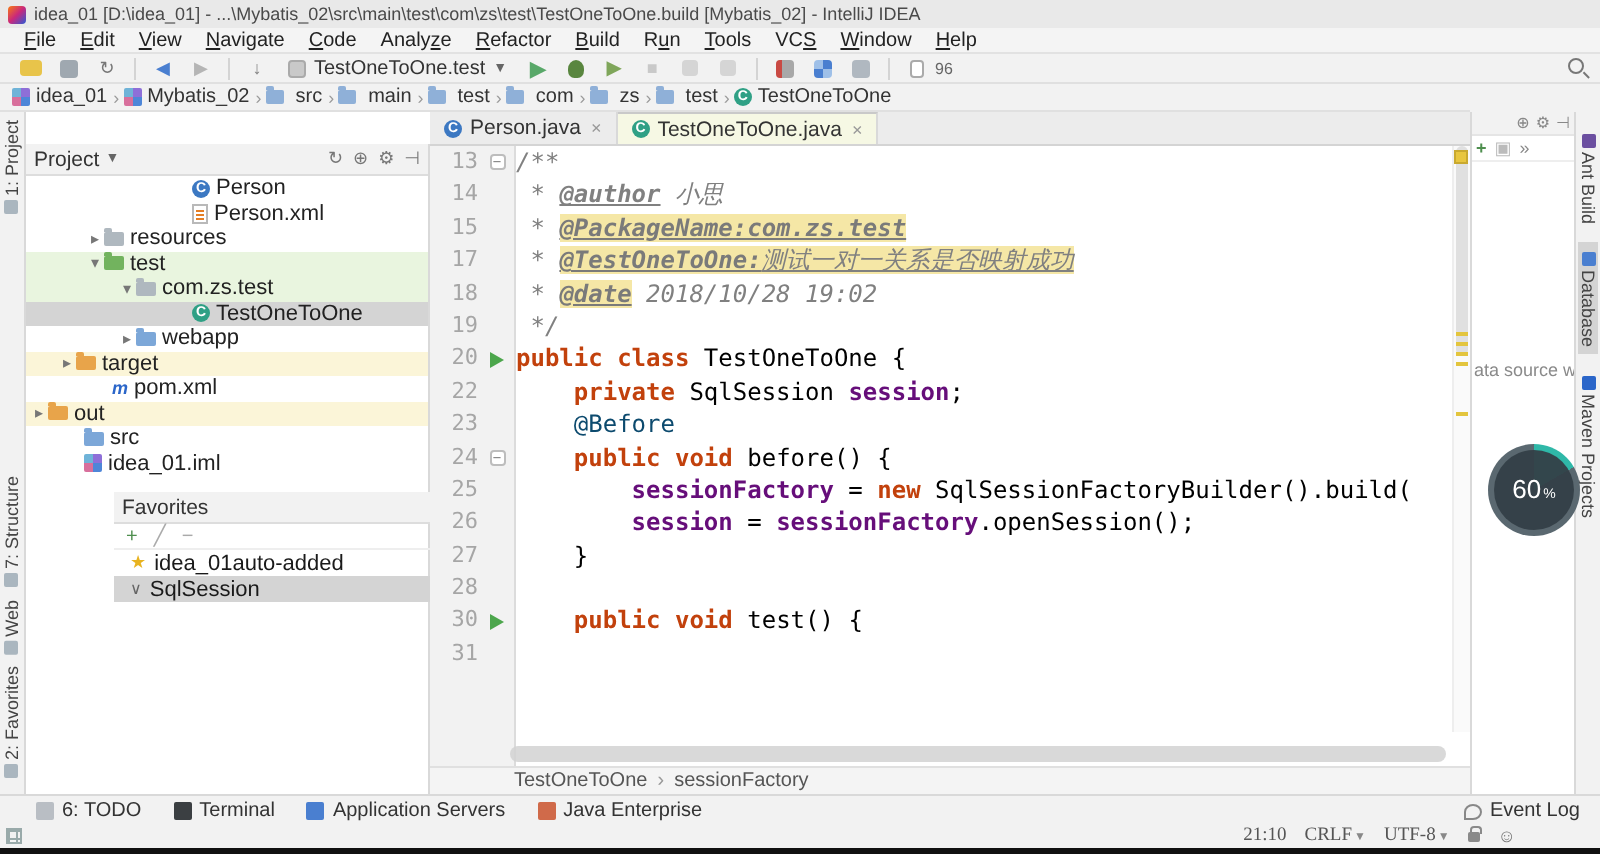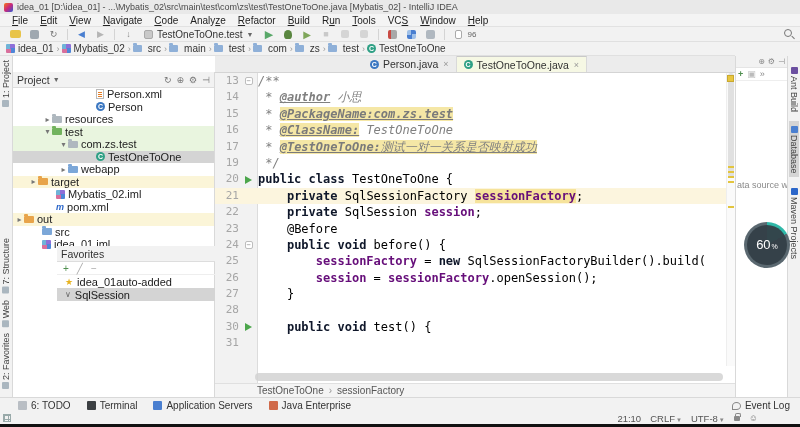--- a/index.html
+++ b/index.html
@@ -68,42 +68,42 @@
   .ic-dot{width:7px;height:7px;border-radius:50%;background:#D24A43;}
   .ic-chev{color:#666;font-size:8px;}
   
   .favpanel{position:absolute;left:0;top:174px;width:100%;margin-left:44px;}
   .fav-tools{height:13px;display:flex;align-items:center;border-bottom:1px solid #EEE;color:#4F8F4F;font-size:10px;padding-left:6px;}
   .fav-tools .g{color:#AAA;margin-left:8px;}
   .frow{height:13px;display:flex;align-items:center;font-size:11px;padding-left:8px;}
   .frow .lbl{margin-left:4px;}
   
   .editor{position:absolute;left:215px;top:0;width:520px;height:341px;background:#FFF;}
-  .tabs{height:17px;background:#ECECEC;border-bottom:1px solid #D4D4D4;display:flex;font-size:10.5px;justify-content:center;}
+  .tabs{height:17px;background:#ECECEC;border-bottom:1px solid #D4D4D4;display:flex;font-size:10.5px;}
   .tab{display:flex;align-items:center;padding:0 7px;border-right:1px solid #D9D9D9;color:#333;}
   .tab .x{margin-left:5px;color:#999;font-size:9px;}
   .tab.active{background:#F6F8E4;border-top:1px solid #C9C9C9;}
   .code{position:absolute;left:0;top:17px;width:520px;height:310px;overflow:hidden;background:#FFF;}
   .gutterbg{position:absolute;left:0;top:0;width:43px;height:310px;background:#F2F2F2;border-right:1px solid #DCDCDC;}
   .cl-row{position:relative;display:flex;height:16.4px;line-height:16.4px;white-space:pre;
     font-family:"DejaVu Sans Mono","Liberation Mono",monospace;font-size:12px;}
   .cl-row .num{width:24px;text-align:right;color:#A6A6A6;font-size:11px;flex:0 0 auto;}
   .cl-row .mark{width:19px;flex:0 0 auto;display:flex;align-items:center;justify-content:center;}
   .cl-row .txt{flex:1;}
   .cur{background:#FCF5DE;}
   .runico{width:0;height:0;border-left:7px solid #4CA64C;border-top:4.5px solid transparent;border-bottom:4.5px solid transparent;}
   .foldico{width:8px;height:8px;border:1px solid #BDBDBD;background:#FFF;color:#888;font-size:7px;line-height:6px;text-align:center;border-radius:2px;}
   .cmt{color:#808080;font-style:italic;}
   .tag{color:#808080;font-style:italic;font-weight:bold;text-decoration:underline;}
   .taghl{color:#7a7a7a;font-style:italic;font-weight:bold;text-decoration:underline;background:#F5E7A6;}
   .cmthl{color:#808080;font-style:italic;background:#F5E7A6;text-decoration:underline;}
-  .kw{color:#0f172a;font-weight:bold;}
+  .kw{color:#c2410c;font-weight:bold;}
   .fld{color:#660E7A;font-weight:bold;}
   .fldhl{color:#660E7A;font-weight:bold;background:#F6E39B;}
-  .ann{color:#000000;}
+  .ann{color:#0c4a6e;}
   .pln{color:#000;}
   .hscroll{position:absolute;left:40px;right:12px;top:300px;height:8px;background:#D2D2D2;border-radius:4px;opacity:.85;}
   .vscroll{position:absolute;right:0;top:17px;width:9px;height:293px;background:#FAFAFA;border-left:1px solid #EEE;}
   .vthumb{position:absolute;left:1px;right:1px;top:0;height:105px;background:#DADADA;border-radius:3px;opacity:.8;}
   .vtick{position:absolute;left:1px;width:6px;height:2px;background:#E3C53E;}
   .fstatus{position:absolute;right:1px;top:19px;width:7px;height:7px;background:#E8C63F;border:1px solid #C9A92F;}
   .ebread{position:absolute;left:0;bottom:0;width:520px;height:14px;background:#F4F4F4;border-top:1px solid #E0E0E0;
     display:flex;align-items:center;font-size:10px;color:#555;padding-left:42px;}
   .ebread .sep{margin:0 5px;color:#999;}
   
@@ -125,39 +125,39 @@
   .overlay60 .v{font-size:13px;} .overlay60 .u{font-size:7px;margin-left:1px;}
   
   .botbar{position:absolute;left:0;top:397px;width:800px;height:15px;background:#F2F2F2;border-top:1px solid #D9D9D9;
     display:flex;align-items:center;font-size:10px;color:#333;padding-left:18px;}
   .btab{display:flex;align-items:center;margin-right:16px;}
   .btab .bico{width:9px;height:9px;border-radius:1px;margin-right:4px;}
   .bi-todo{background:#B9BEC4;} .bi-term{background:#3B3F42;} .bi-app{background:#4A7FD0;} .bi-jee{background:#D06A4A;}
   .eventlog{position:absolute;right:10px;top:0;height:15px;display:flex;align-items:center;font-size:10px;color:#333;}
   .balloon{width:9px;height:8px;border:1px solid #888;border-radius:50% 50% 50% 0;margin-right:4px;}
   .statusbar{position:absolute;left:0;top:412px;width:764px;height:12px;background:#F2F2F2;
-    font-size:9.5px;color:#555;}
+    font-size:9.5px;color:#555;font-family:Liberation Serif, serif;}
   .sb-right{position:absolute;right:6px;top:0;height:12px;display:flex;align-items:center;gap:9px;}
   .sb-right .dd{font-size:6px;color:#888;margin-left:1px;}
   .sb-grid{position:absolute;left:3px;top:2px;width:8px;height:8px;
     background:linear-gradient(#9AA 1px,transparent 1px),linear-gradient(90deg,#9AA 1px,transparent 1px);
     background-size:4px 4px;border:1px solid #9AA;}
   .lockico{width:6px;height:5px;background:#8a8a8a;border-radius:1px;position:relative;}
   .lockico::before{content:"";position:absolute;left:1px;top:-3px;width:4px;height:3px;border:1px solid #8a8a8a;border-bottom:none;border-radius:2px 2px 0 0;}
   .faceico{color:#777;font-size:9px;}
   .blackstrip{position:absolute;left:0;top:424px;width:800px;height:3px;background:#111;}
 </style>
 </head>
 <body>
 
 <div class="window">
 
   <div class="titlebar">
     <span class="applogo"></span>
-    <span>idea_01 [D:\idea_01] - ...\Mybatis_02\src\main\test\com\zs\test\TestOneToOne.java [Mybatis_02] - IntelliJ IDEA</span>
+    <span>idea_01 [D:\idea_01] - ...\Mybatis_02\src\main\test\com\zs\test\TestOneToOne.build [Mybatis_02] - IntelliJ IDEA</span>
   </div>
 
   <div class="menubar">
       <span><u>F</u>ile</span>
       <span><u>E</u>dit</span>
       <span><u>V</u>iew</span>
       <span><u>N</u>avigate</span>
       <span><u>C</u>ode</span>
       <span>Analy<u>z</u>e</span>
       <span><u>R</u>efactor</span>
@@ -283,27 +283,27 @@
         <span class="dd">▼</span>
         <span class="sp"></span>
         <span class="hico">↻</span>
         <span class="hico">⊕</span>
         <span class="hico">⚙</span>
         <span class="hico">⊣</span>
       </div>
       <div class="tree">
           <div class="trow" style="padding-left: 74px;">
             <span class="arr"></span>
+            <span class="ic ic-class cl-blue">C</span>
+            <span class="lbl">Person</span>
+          </div>
+          <div class="trow" style="padding-left: 74px;">
+            <span class="arr"></span>
             <span class="ic ic-file"></span>
             <span class="lbl">Person.xml</span>
-          </div>
-          <div class="trow" style="padding-left: 74px;">
-            <span class="arr"></span>
-            <span class="ic ic-class cl-blue">C</span>
-            <span class="lbl">Person</span>
           </div>
           <div class="trow" style="padding-left: 30px;">
             <span class="arr">▸</span>
             <span class="ic ic-folder c-gray"></span>
             <span class="lbl">resources</span>
           </div>
           <div class="trow bg-green" style="padding-left: 30px;">
             <span class="arr">▾</span>
             <span class="ic ic-folder c-green"></span>
             <span class="lbl">test</span>
@@ -320,25 +320,20 @@
           </div>
           <div class="trow" style="padding-left: 46px;">
             <span class="arr">▸</span>
             <span class="ic ic-folder c-blue"></span>
             <span class="lbl">webapp</span>
           </div>
           <div class="trow bg-yellow" style="padding-left: 16px;">
             <span class="arr">▸</span>
             <span class="ic ic-folder c-orange"></span>
             <span class="lbl">target</span>
-          </div>
-          <div class="trow" style="padding-left: 34px;">
-            <span class="arr"></span>
-            <span class="ic ic-iml"></span>
-            <span class="lbl">Mybatis_02.iml</span>
           </div>
           <div class="trow" style="padding-left: 34px;">
             <span class="arr"></span>
             <span class="ic ic-maven">m</span>
             <span class="lbl">pom.xml</span>
           </div>
           <div class="trow bg-yellow" style="padding-left: 2px;">
             <span class="arr">▸</span>
             <span class="ic ic-folder c-orange"></span>
             <span class="lbl">out</span>
@@ -393,25 +388,24 @@
             <span style="margin-left: 4px;">TestOneToOne.java</span>
             <span class="x">×</span>
           </div>
         </div>
       <div class="code">
         <div class="gutterbg"></div>
         <div>
             <div class="cl-row"><span class="num">13</span><span class="mark"><span class="foldico">−</span></span><span class="txt"><span class="cmt">/**</span></span></div>
             <div class="cl-row"><span class="num">14</span><span class="mark"></span><span class="txt"><span class="cmt"> * </span><span class="tag">@author</span><span class="cmt"> 小思</span></span></div>
             <div class="cl-row"><span class="num">15</span><span class="mark"></span><span class="txt"><span class="cmt"> * </span><span class="taghl">@PackageName:com.zs.test</span></span></div>
-            <div class="cl-row"><span class="num">16</span><span class="mark"></span><span class="txt"><span class="cmt"> * </span><span class="taghl">@ClassName:</span><span class="cmt"> TestOneToOne</span></span></div>
             <div class="cl-row"><span class="num">17</span><span class="mark"></span><span class="txt"><span class="cmt"> * </span><span class="taghl">@TestOneToOne:</span><span class="cmthl">测试一对一关系是否映射成功</span></span></div>
+            <div class="cl-row"><span class="num">18</span><span class="mark"></span><span class="txt"><span class="cmt"> * </span><span class="taghl">@date</span><span class="cmt"> 2018/10/28 19:02</span></span></div>
             <div class="cl-row"><span class="num">19</span><span class="mark"></span><span class="txt"><span class="cmt"> */</span></span></div>
             <div class="cl-row"><span class="num">20</span><span class="mark"><span class="runico"></span></span><span class="txt"><span class="kw">public class</span><span class="pln"> TestOneToOne {</span></span></div>
-            <div class="cl-row cur"><span class="num">21</span><span class="mark"></span><span class="txt"><span class="pln">    </span><span class="kw">private</span><span class="pln"> SqlSessionFactory </span><span class="fldhl">sessionFactory</span><span class="pln">;</span></span></div>
             <div class="cl-row"><span class="num">22</span><span class="mark"></span><span class="txt"><span class="pln">    </span><span class="kw">private</span><span class="pln"> SqlSession </span><span class="fld">session</span><span class="pln">;</span></span></div>
             <div class="cl-row"><span class="num">23</span><span class="mark"></span><span class="txt"><span class="pln">    </span><span class="ann">@Before</span></span></div>
             <div class="cl-row"><span class="num">24</span><span class="mark"><span class="foldico">−</span></span><span class="txt"><span class="pln">    </span><span class="kw">public void</span><span class="pln"> before() {</span></span></div>
             <div class="cl-row"><span class="num">25</span><span class="mark"></span><span class="txt"><span class="pln">        </span><span class="fld">sessionFactory</span><span class="pln"> = </span><span class="kw">new</span><span class="pln"> SqlSessionFactoryBuilder().build(</span></span></div>
             <div class="cl-row"><span class="num">26</span><span class="mark"></span><span class="txt"><span class="pln">        </span><span class="fld">session</span><span class="pln"> = </span><span class="fld">sessionFactory</span><span class="pln">.openSession();</span></span></div>
             <div class="cl-row"><span class="num">27</span><span class="mark"></span><span class="txt"><span class="pln">    }</span></span></div>
             <div class="cl-row"><span class="num">28</span><span class="mark"></span><span class="txt"></span></div>
             <div class="cl-row"><span class="num">30</span><span class="mark"><span class="runico"></span></span><span class="txt"><span class="pln">    </span><span class="kw">public void</span><span class="pln"> test() {</span></span></div>
             <div class="cl-row"><span class="num">31</span><span class="mark"></span><span class="txt"></span></div>
           </div>

